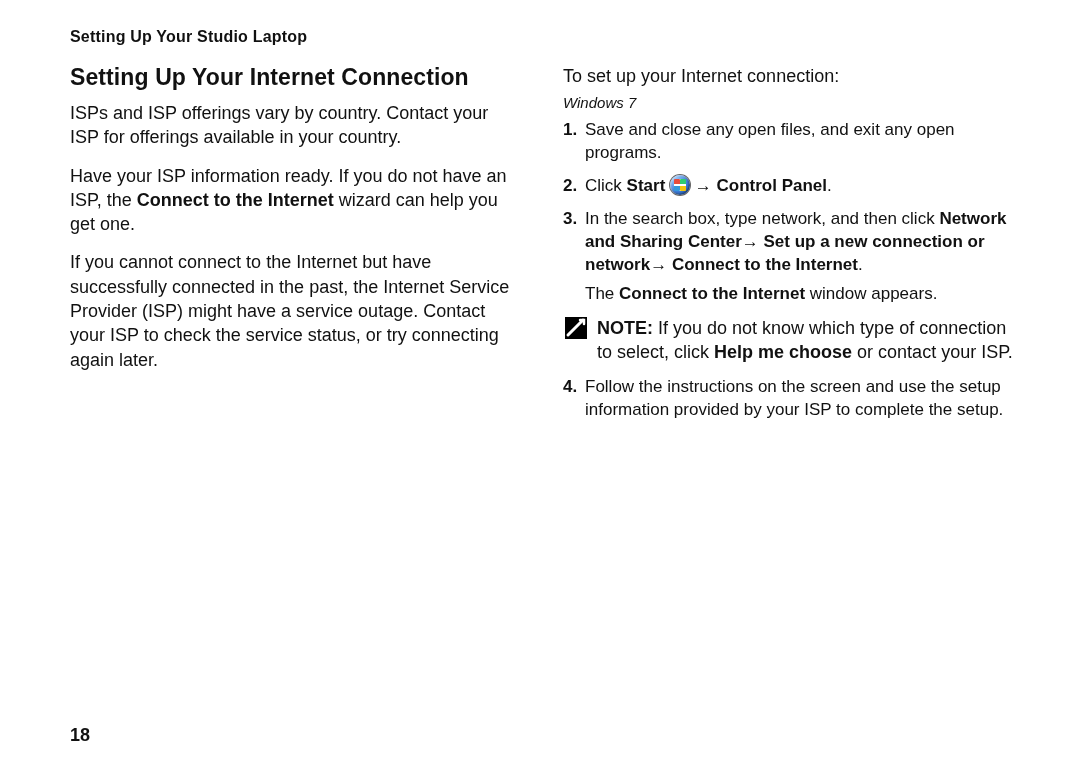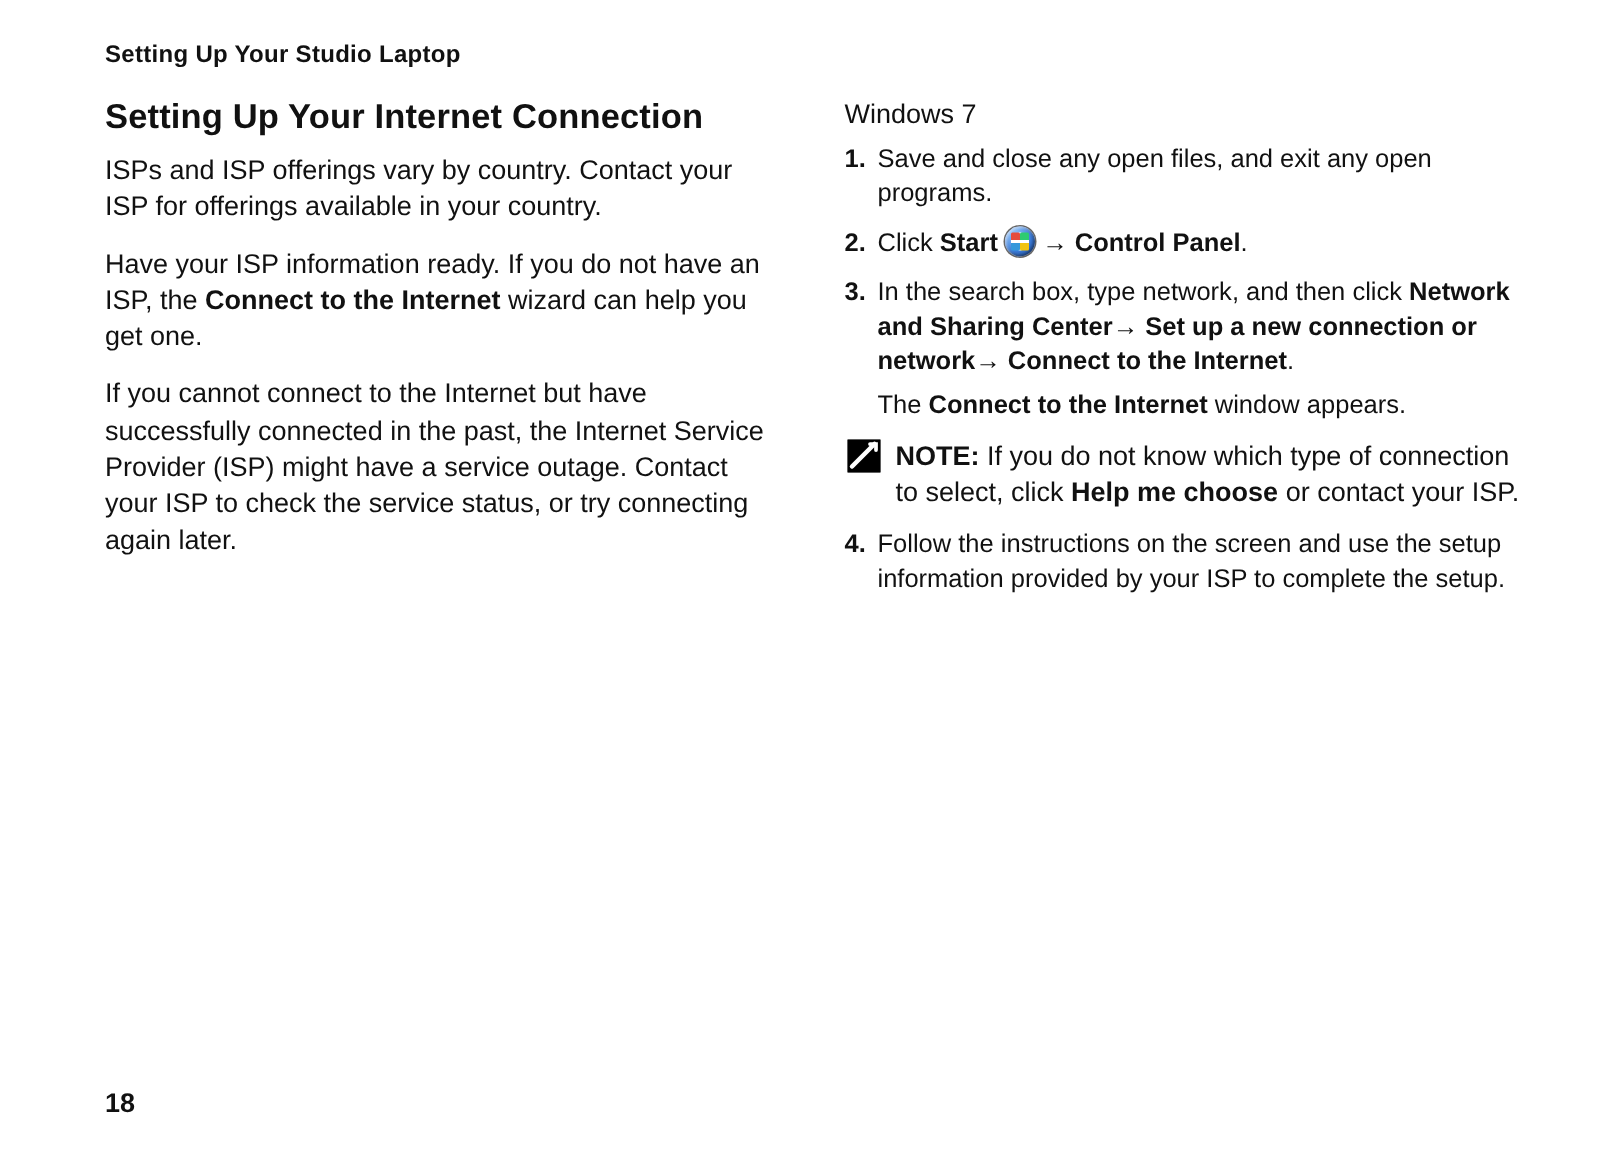--- a/index.html
+++ b/index.html
@@ -42,21 +42,22 @@
     font-size: 18px;
     line-height: 1.35;
     margin: 0 12px 14px 0;
   }
   .lead {
     font-size: 18px;
     line-height: 1.35;
     margin: 0 0 6px 0;
   }
   .os-label {
-    font-size: 18px;
+    font-style: italic;
+    font-size: 15px;
     margin: 2px 0 8px 0;
   }
   ol.steps {
     list-style: none;
     padding: 0;
     margin: 0;
     counter-reset: step;
     font-size: 17px;
     line-height: 1.35;
   }
@@ -140,20 +141,21 @@
     <div class="col">
       <h2 class="section">Setting Up Your Internet Connection</h2>
       <p class="body">ISPs and ISP offerings vary by country. Contact your ISP for offerings available in your country.</p>
       <p class="body">
         <span>Have your ISP information ready. If you do not have an ISP, the </span><span class="b">Connect to the Internet</span><span> wizard can help you get one.</span>
       </p>
       <p class="body">If you cannot connect to the Internet but have successfully connected in the past, the Internet Service Provider (ISP) might have a service outage. Contact your ISP to check the service status, or try connecting again later.</p>
     </div>
 
     <div class="col">
+      <p class="lead">To set up your Internet connection:</p>
       <p class="os-label">Windows 7</p>
       <ol class="steps">
         <li>
           <span>Save and close any open files, and exit any open programs.</span>
         </li>
         <li>
           <span>Click </span><span class="b">Start</span>
           <span class="win-orb"><span class="flag">
                 <span class="r"></span>
                 <span class="g"></span>

